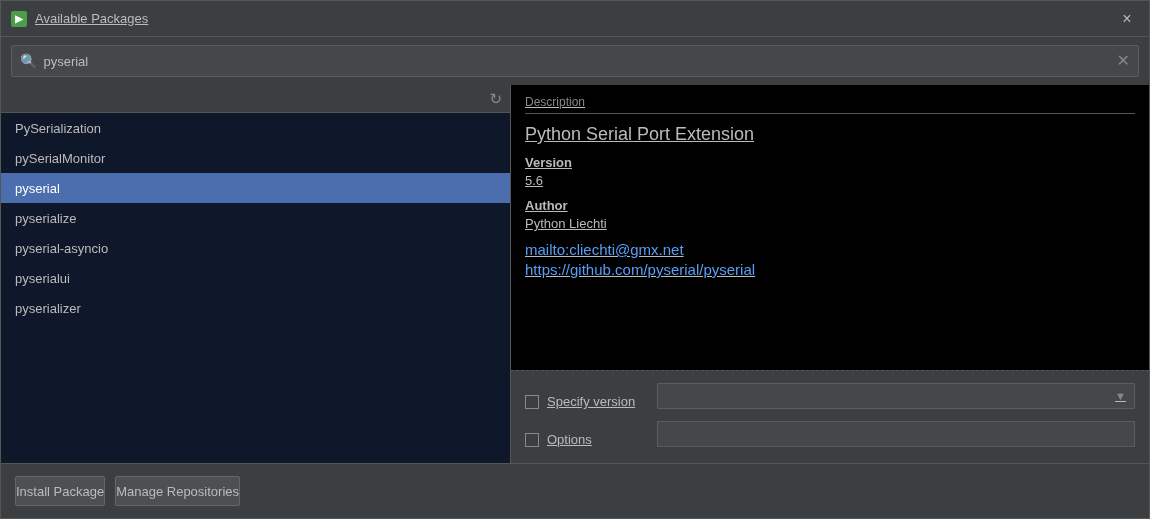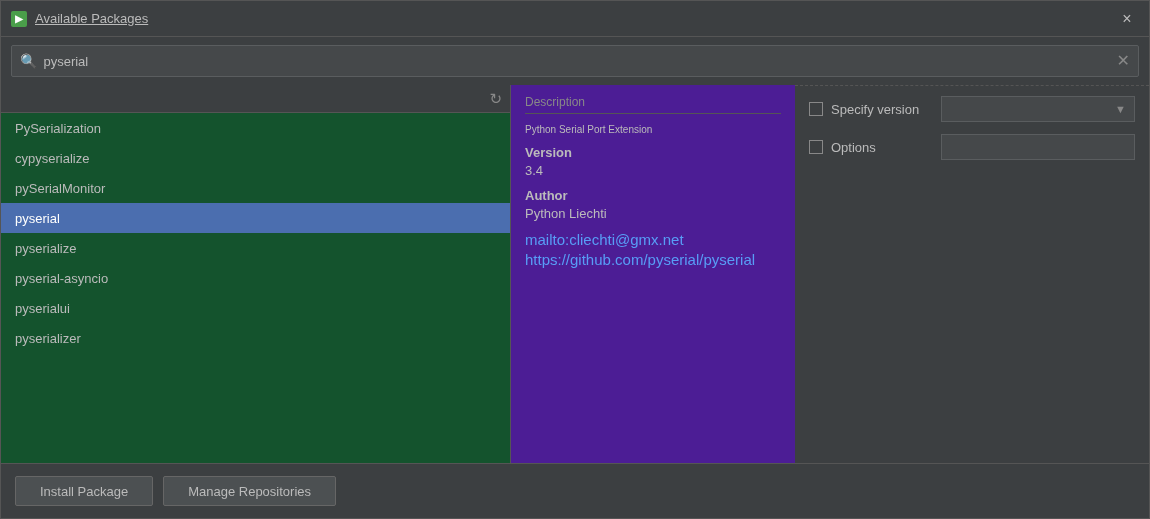--- a/index.html
+++ b/index.html
@@ -130,63 +130,64 @@
 
     .refresh-btn {
       color: #888;
       cursor: pointer;
       font-size: 15px;
     }
 
     .package-list {
       flex: 1;
       overflow-y: auto;
-      background: #14532d;
+      background: #0f172a;
     }
 
     .package-item {
       padding: 6px 14px;
       cursor: pointer;
       color: #bbbbbb;
       font-size: 13px;
       height: 30px;
       display: flex;
       align-items: center;
     }
 
     .package-item.selected {
       background: #4b6eaf;
       color: #ffffff;
     }
 
     .right-panel {
       flex: 1;
       display: flex;
-      flex-direction: row;
+      flex-direction: column;
       padding: 0;
-      background: #4c1d95;
+      background: #000000;
+      text-decoration: underline;
     }
 
     .description-section {
       flex: 1;
       padding: 10px 14px;
       overflow-y: auto;
     }
 
     .description-label {
       color: #888;
       font-size: 12px;
       margin-bottom: 10px;
       border-bottom: 1px solid #555;
       padding-bottom: 4px;
     }
 
     .desc-title {
       color: #bbbbbb;
-      font-size: 10px;
+      font-size: 18px;
       margin-bottom: 10px;
     }
 
     .desc-field-label {
       color: #bbbbbb;
       font-weight: bold;
       font-size: 13px;
       margin-bottom: 3px;
     }
 
@@ -205,21 +206,21 @@
     }
 
     .options-section {
       padding: 8px 14px;
       border-top: 1px dashed #555;
       background: #3c3f41;
     }
 
     .option-row {
       display: flex;
-      align-items: center;
+      align-items: flex-end;
       margin-bottom: 8px;
       height: 30px;
     }
 
     .option-checkbox {
       width: 14px;
       height: 14px;
       border: 1px solid #888;
       background: #3c3f41;
       margin-right: 8px;
@@ -267,21 +268,21 @@
       padding: 12px 14px;
       border-top: 1px solid #555;
       display: flex;
       align-items: center;
       gap: 10px;
       flex-shrink: 0;
       background: #3c3f41;
     }
 
     .btn {
-      padding: 6px 24px;
+      padding: 6px 0;
       border: 1px solid #666;
       background: #4c5052;
       color: #bbbbbb;
       font-size: 13px;
       cursor: pointer;
       border-radius: 2px;
       height: 30px;
       display: flex;
       align-items: center;
     }
@@ -310,37 +311,36 @@
   </div>
 
   <div class="main-content">
 
     <div class="left-panel">
       <div class="list-header">
         <span class="refresh-btn">↻</span>
       </div>
       <div class="package-list">
         <div class="package-item">PySerialization</div>
-        <div class="package-item">cypyserialize</div>
         <div class="package-item">pySerialMonitor</div>
         <div class="package-item selected">pyserial</div>
         <div class="package-item">pyserialize</div>
         <div class="package-item">pyserial-asyncio</div>
         <div class="package-item">pyserialui</div>
         <div class="package-item">pyserializer</div>
       </div>
     </div>
 
     <div class="right-panel">
 
       <div class="description-section">
         <div class="description-label">Description</div>
         <div class="desc-title">Python Serial Port Extension</div>
         <div class="desc-field-label">Version</div>
-        <div class="desc-field-value">3.4</div>
+        <div class="desc-field-value">5.6</div>
         <div class="desc-field-label">Author</div>
         <div class="desc-field-value">Python Liechti</div>
         <a class="desc-link" href="#">mailto:cliechti@gmx.net</a>
         <a class="desc-link" href="#">https://github.com/pyserial/pyserial</a>
       </div>
 
       <div class="options-section">
         <div class="option-row">
           <div class="option-checkbox"></div>
           <span class="option-label">Specify version</span>

